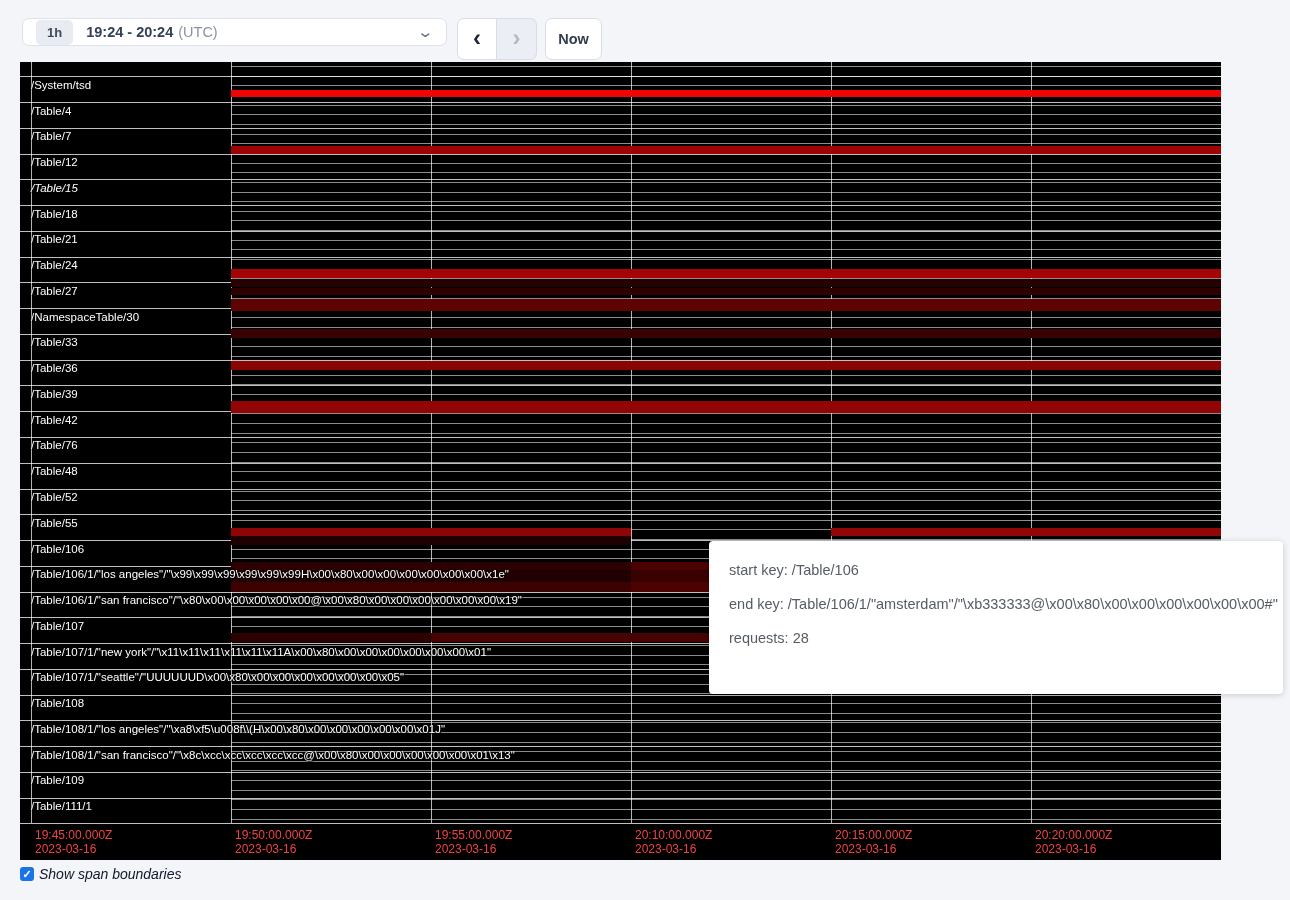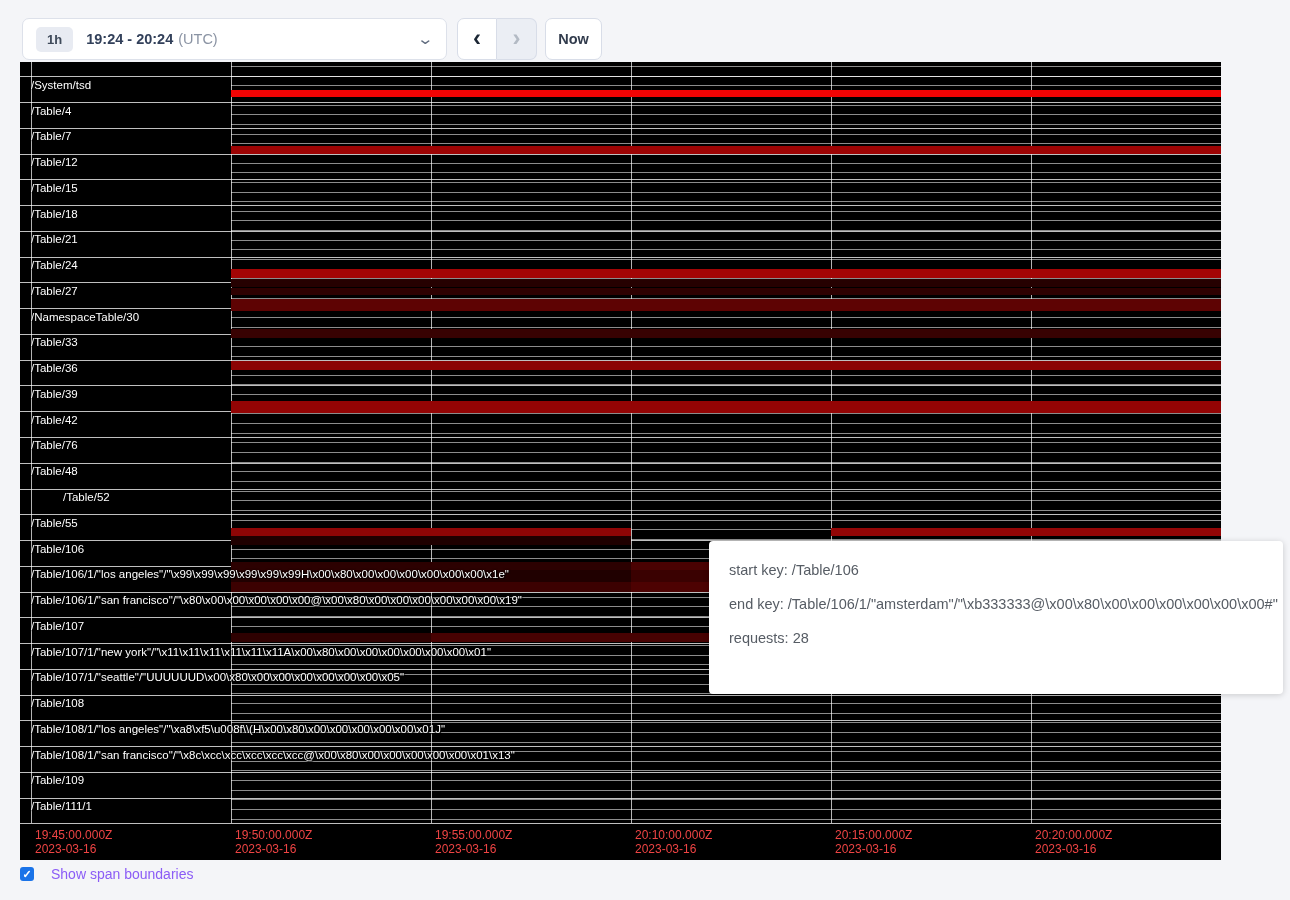--- a/index.html
+++ b/index.html
@@ -1,21 +1,21 @@
 <!DOCTYPE html>
 <html><head>
 <meta charset="utf-8">
 <style>
   html,body{margin:0;padding:0;background:#f4f5f8;}
   *{box-sizing:border-box;}
   #page{position:relative;width:1290px;height:900px;background:#f4f5f8;overflow:hidden;
         font-family:"Liberation Sans", sans-serif;}
 
   
-  #time-selector{position:absolute;left:22px;top:18px;width:425px;height:42px;background:#fff;
+  #time-selector{position:absolute;left:22px;top:18px;width:425px;height:28px;background:#fff;
     border:1px solid #dde1ea;border-radius:7px;display:flex;align-items:center;cursor:pointer;}
   #range-badge{margin-left:13px;background:#e8ebf2;border-radius:5px;padding:5px 11px;
     font-size:13px;font-weight:700;color:#3f4a5a;}
   #range-text{margin-left:13px;font-size:14.5px;font-weight:700;color:#32405a;}
   #range-tz{margin-left:5px;font-size:14.5px;color:#8a93a3;font-weight:400;}
   #range-caret{margin-left:auto;margin-right:14px;color:#5f6b7e;font-size:15px;line-height:10px;
     transform:scaleX(1.4);}
   #nav-group{position:absolute;left:457px;top:18px;height:42px;display:flex;}
   .nav-btn{width:40px;height:42px;border:1px solid #d8dde8;background:#fff;display:flex;
     align-items:center;justify-content:center;font-size:24px;font-weight:700;color:#1c2735;
@@ -41,21 +41,21 @@
   
   #hover-tooltip{position:absolute;left:709px;top:541px;width:574px;height:153px;background:#fff;
     border-radius:4px;box-shadow:0 1px 6px rgba(0,0,0,0.18);padding:12px 20px;z-index:10;}
   .tip-line{font-size:14.5px;color:#565c64;height:34px;display:flex;align-items:center;white-space:nowrap;}
 
   
   #footer-row{position:absolute;left:20px;top:866px;display:flex;align-items:center;}
   #span-checkbox{width:14px;height:14px;background:#1a73e8;border-radius:3px;color:#fff;
     font-size:11px;font-weight:700;display:flex;align-items:center;justify-content:center;
     cursor:pointer;line-height:14px;}
-  #span-checkbox-label{margin-left:17px;font-size:14px;color:#8b5cf6;}
+  #span-checkbox-label{margin-left:5px;font-size:14px;color:#0f172a;font-style:italic;}
 </style>
 </head>
 <body>
 
 <div id="page">
 
   <div id="time-selector">
     <span id="range-badge">1h</span>
     <span id="range-text">19:24 - 20:24</span>
     <span id="range-tz">(UTC)</span>
@@ -208,33 +208,33 @@
       <div class="band" style="left: 211px; width: 400px; top: 508px; height: 11.5px; background: rgb(32, 0, 0);"></div>
       <div class="band" style="left: 611px; width: 590px; top: 508px; height: 11.5px; background: rgb(58, 1, 1);"></div>
       <div class="band" style="left: 211px; width: 400px; top: 519.5px; height: 10px; background: rgb(60, 1, 1);"></div>
       <div class="band" style="left: 611px; width: 590px; top: 519.5px; height: 10px; background: rgb(77, 2, 2);"></div>
       <div class="band" style="left: 211px; width: 200px; top: 571px; height: 9px; background: rgb(46, 1, 1);"></div>
       <div class="band" style="left: 411px; width: 790px; top: 571px; height: 9px; background: rgb(71, 2, 2);"></div>
       <div class="row-label" style="left: 11px; top: 16.8px;">/System/tsd</div>
       <div class="row-label" style="left: 11px; top: 42.6px;">/Table/4</div>
       <div class="row-label" style="left: 11px; top: 68.3px;">/Table/7</div>
       <div class="row-label" style="left: 11px; top: 94.1px;">/Table/12</div>
-      <div class="row-label" style="left: 11px; top: 119.8px;">/Table/15</div>
+      <div class="row-label" style="left: 11px; top: 119.8px; font-style: italic;">/Table/15</div>
       <div class="row-label" style="left: 11px; top: 145.6px;">/Table/18</div>
       <div class="row-label" style="left: 11px; top: 171.4px;">/Table/21</div>
       <div class="row-label" style="left: 11px; top: 197.1px;">/Table/24</div>
       <div class="row-label" style="left: 11px; top: 222.9px;">/Table/27</div>
       <div class="row-label" style="left: 11px; top: 248.6px;">/NamespaceTable/30</div>
       <div class="row-label" style="left: 11px; top: 274.4px;">/Table/33</div>
       <div class="row-label" style="left: 11px; top: 300.2px;">/Table/36</div>
       <div class="row-label" style="left: 11px; top: 325.9px;">/Table/39</div>
       <div class="row-label" style="left: 11px; top: 351.7px;">/Table/42</div>
       <div class="row-label" style="left: 11px; top: 377.4px;">/Table/76</div>
       <div class="row-label" style="left: 11px; top: 403.2px;">/Table/48</div>
-      <div class="row-label" style="left: 11px; top: 429px; margin-left: 32px;">/Table/52</div>
+      <div class="row-label" style="left: 11px; top: 429px;">/Table/52</div>
       <div class="row-label" style="left: 11px; top: 454.7px;">/Table/55</div>
       <div class="row-label" style="left: 11px; top: 480.5px;">/Table/106</div>
       <div class="row-label" style="left: 11px; top: 506.2px;">/Table/106/1/"los angeles"/"\x99\x99\x99\x99\x99\x99H\x00\x80\x00\x00\x00\x00\x00\x00\x1e"</div>
       <div class="row-label" style="left: 11px; top: 532px;">/Table/106/1/"san francisco"/"\x80\x00\x00\x00\x00\x00@\x00\x80\x00\x00\x00\x00\x00\x00\x19"</div>
       <div class="row-label" style="left: 11px; top: 557.8px;">/Table/107</div>
       <div class="row-label" style="left: 11px; top: 583.5px;">/Table/107/1/"new york"/"\x11\x11\x11\x11\x11\x11A\x00\x80\x00\x00\x00\x00\x00\x00\x01"</div>
       <div class="row-label" style="left: 11px; top: 609.3px;">/Table/107/1/"seattle"/"UUUUUUD\x00\x80\x00\x00\x00\x00\x00\x00\x05"</div>
       <div class="row-label" style="left: 11px; top: 635px;">/Table/108</div>
       <div class="row-label" style="left: 11px; top: 660.8px;">/Table/108/1/"los angeles"/"\xa8\xf5\u008f\\(H\x00\x80\x00\x00\x00\x00\x00\x01J"</div>
       <div class="row-label" style="left: 11px; top: 686.6px;">/Table/108/1/"san francisco"/"\x8c\xcc\xcc\xcc\xcc\xcc@\x00\x80\x00\x00\x00\x00\x00\x01\x13"</div>

